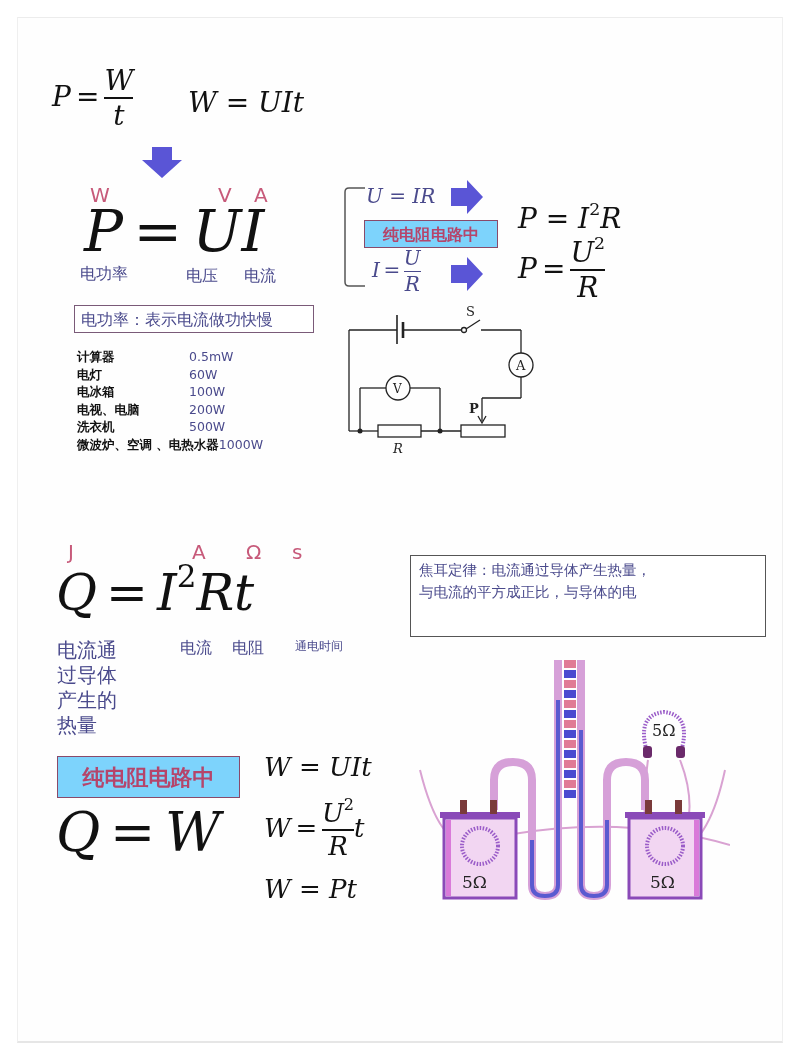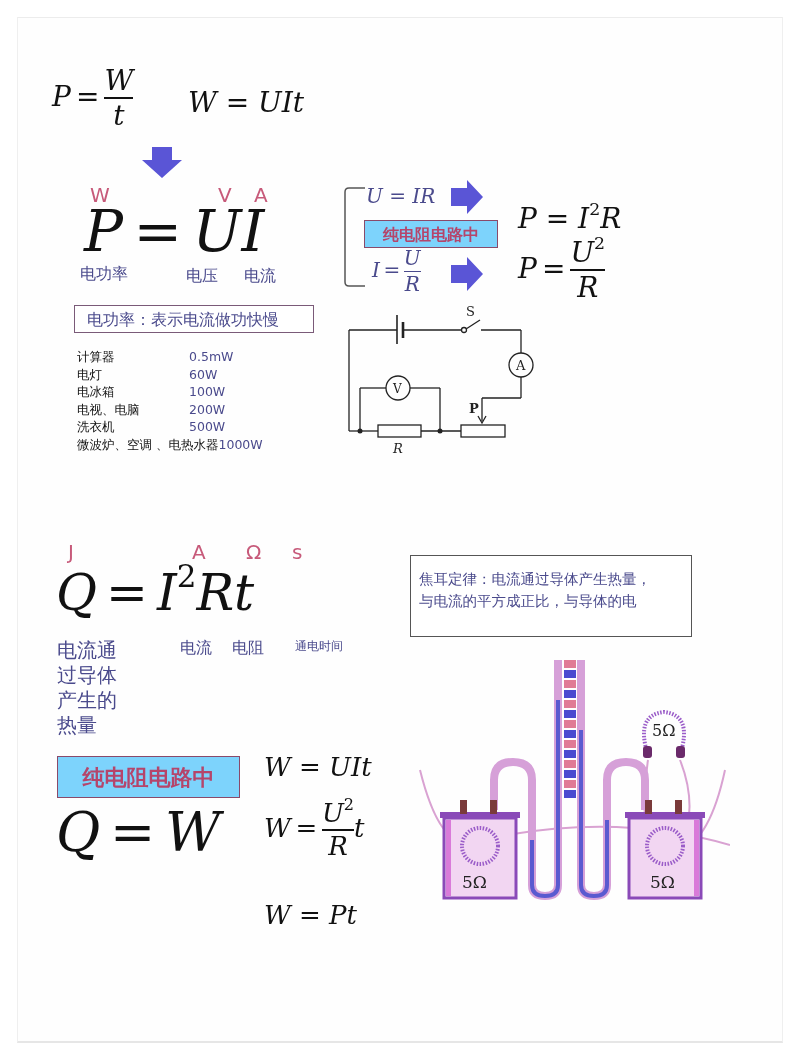--- a/index.html
+++ b/index.html
@@ -34,21 +34,21 @@
   .infobox {
     border:1.5px solid #7a5a78; color:#4a4a8c; background:#fff;
     font-family:"DejaVu Sans", sans-serif;
   }
   .darkbox {
     border:1.5px solid #555; color:#4a4a8c; background:#fff;
     font-family:"DejaVu Sans", sans-serif; line-height:1.55;
   }
   .table { font-size:12.5px; line-height:17.5px; }
   .table .row { display:flex; }
-  .table .name { width:112px; color:#111; font-weight:normal; }
+  .table .name { width:112px; color:#111; font-weight:bold; }
   .table .val { color:#4a4a8c; }
   .table .row.last .name { width:auto; }
   .blue-math { color:#4a4a8c; }
 </style>
 </head>
 <body>
 
 <div class="sheet"></div>
 
 <div class="abs math" style="left:52px; top:66px; font-size:28px;">
@@ -65,21 +65,21 @@
 <div class="abs unit" style="left:254px; top:183px;">A</div>
 
 <div class="abs math" style="left:84px; top:196px; font-size:58px; line-height:70px;">
   <span>P</span><span class="eq">=</span><span>U</span><span>I</span>
 </div>
 
 <div class="abs cn" style="left:80px; top:264px; font-size:16px;">电功率</div>
 <div class="abs cn" style="left:186px; top:266px; font-size:16px;">电压</div>
 <div class="abs cn" style="left:244px; top:266px; font-size:16px;">电流</div>
 
-<div class="abs infobox" style="left:74px; top:305px; width:240px; height:28px; font-size:16px; line-height:28px; padding-left:12px; box-sizing:border-box;">电功率：表示电流做功快慢</div>
+<div class="abs infobox" style="left:74px; top:305px; width:240px; height:28px; font-size:16px; line-height:28px; padding-left:6px; box-sizing:border-box;">电功率：表示电流做功快慢</div>
 
 <div class="abs table" style="left:77px; top:348px;">
   <div class="row">
       <span class="name">计算器</span>
       <span class="val">0.5mW</span>
     </div>
   <div class="row">
       <span class="name">电灯</span>
       <span class="val">60W</span>
     </div>
@@ -171,36 +171,36 @@
 <div class="abs cn" style="left:57px; top:638px; font-size:20px; line-height:25px;">
   <div>电流通</div>
   <div>过导体</div>
   <div>产生的</div>
   <div>热量</div>
 </div>
 <div class="abs cn" style="left:180px; top:638px; font-size:16px;">电流</div>
 <div class="abs cn" style="left:232px; top:638px; font-size:16px;">电阻</div>
 <div class="abs cn" style="left:295px; top:638px; font-size:12px;">通电时间</div>
 
-<div class="abs darkbox" style="left:410px; top:555px; width:282px; height:82px; font-size:14.5px; padding:12px 8px; box-sizing:border-box;">
+<div class="abs darkbox" style="left:410px; top:555px; width:356px; height:82px; font-size:14.5px; padding:3px 8px; box-sizing:border-box;">
   <div>焦耳定律：电流通过导体产生热量，</div>
   <div>与电流的平方成正比，与导体的电</div>
 </div>
 
 <div class="abs pinkbox" style="left:57px; top:756px; width:183px; height:42px; font-size:22px; line-height:42px; text-align:center; box-sizing:border-box;">纯电阻电路中</div>
 
 <div class="abs math" style="left:56px; top:798px; font-size:54px; line-height:70px;">
   <span>Q</span><span class="eq">=</span><span>W</span>
 </div>
 
 <div class="abs math" style="left:264px; top:752px; font-size:26px;">W = UIt</div>
 <div class="abs math" style="left:264px; top:800px; font-size:26px;">
   <span>W</span><span class="eq">=</span><span class="frac"><span class="num"><span>U</span><sup>2</sup></span><span class="bar"></span><span class="den">R</span></span><span>t</span>
 </div>
-<div class="abs math" style="left:264px; top:874px; font-size:26px;margin-top:26px;">W = Pt</div>
+<div class="abs math" style="left:264px; top:874px; font-size:26px;">W = Pt</div>
 
 <svg class="abs" style="left:410px; top:650px;" width="320" height="260">
 
   <path d="M10,120 Q30,200 62,192 Q200,160 320,195" fill="none" stroke="#d9a2d2" stroke-width="2"></path>
   <path d="M315,120 Q300,190 270,200" fill="none" stroke="#d9a2d2" stroke-width="2"></path>
   <path d="M238,110 Q230,160 240,205" fill="none" stroke="#d9a2d2" stroke-width="2"></path>
   <path d="M270,110 Q290,160 268,205" fill="none" stroke="#d9a2d2" stroke-width="2"></path>
 
   <path d="M238,105 Q225,65 254,62 Q283,65 270,105" fill="none" stroke="#9a5cc8" stroke-width="4" stroke-dasharray="1.5 1.5"></path>
   <rect x="233" y="96" width="9" height="12" rx="3" fill="#6a2a6a"></rect>

